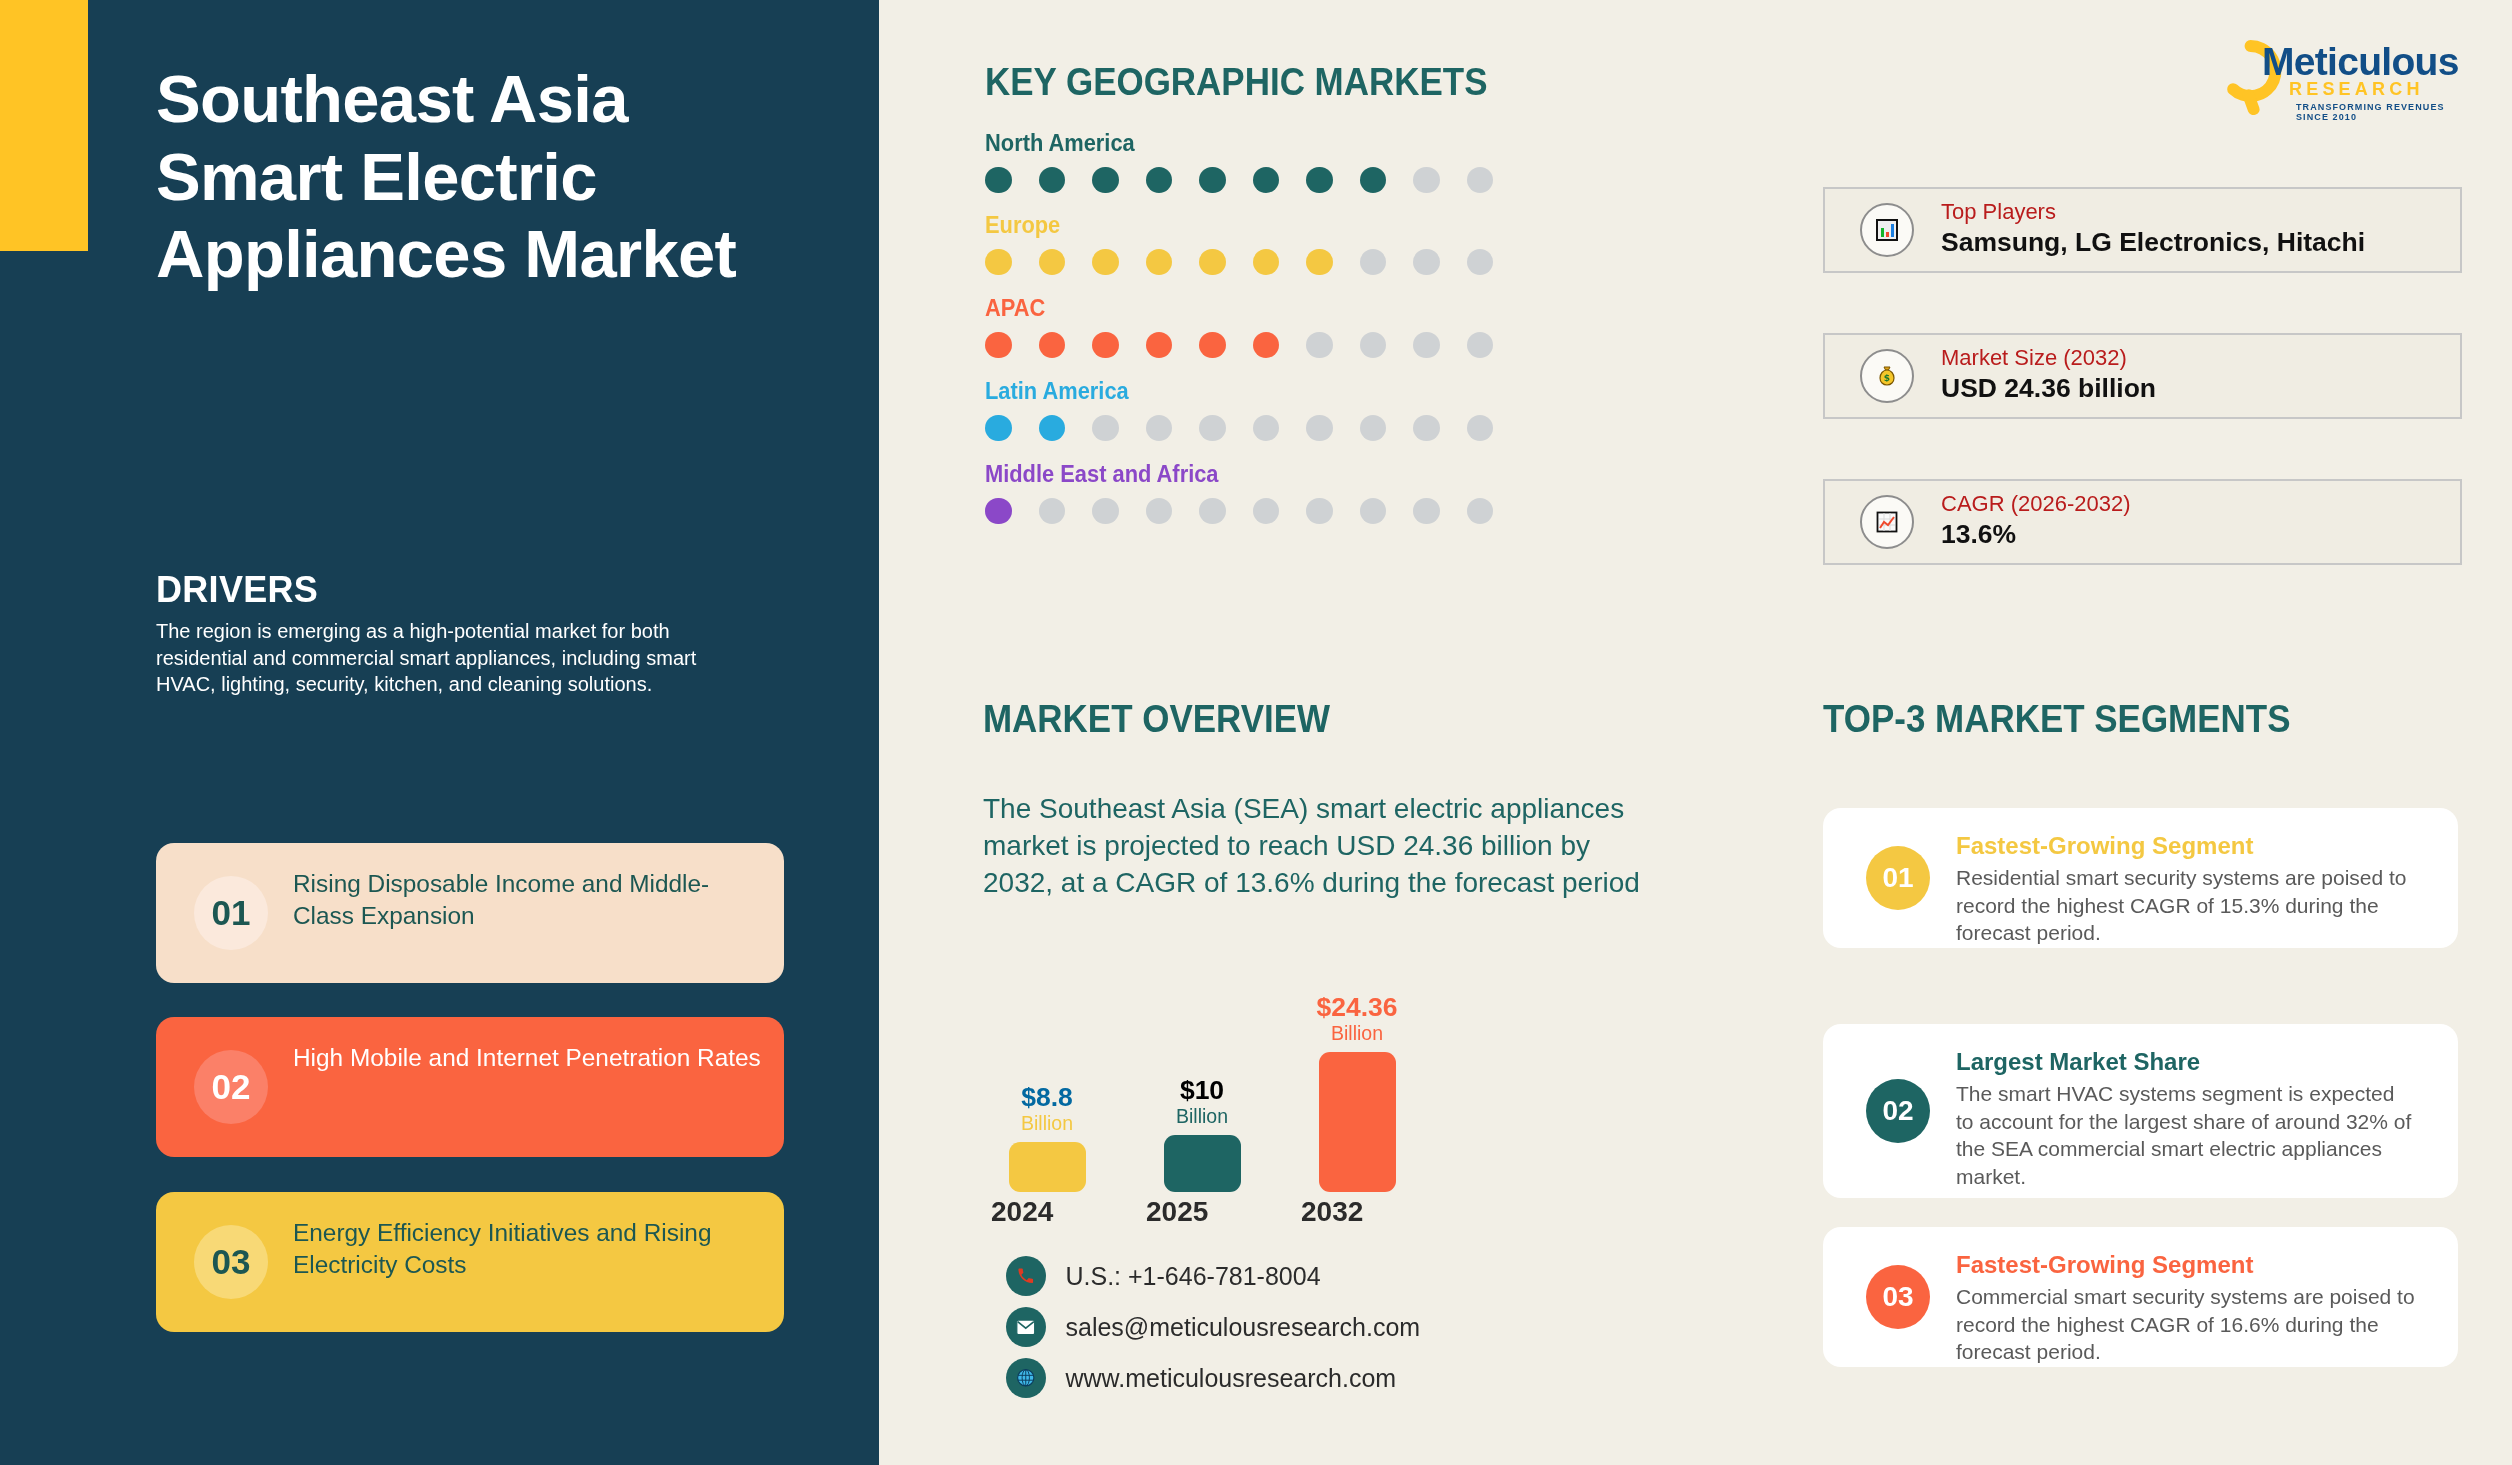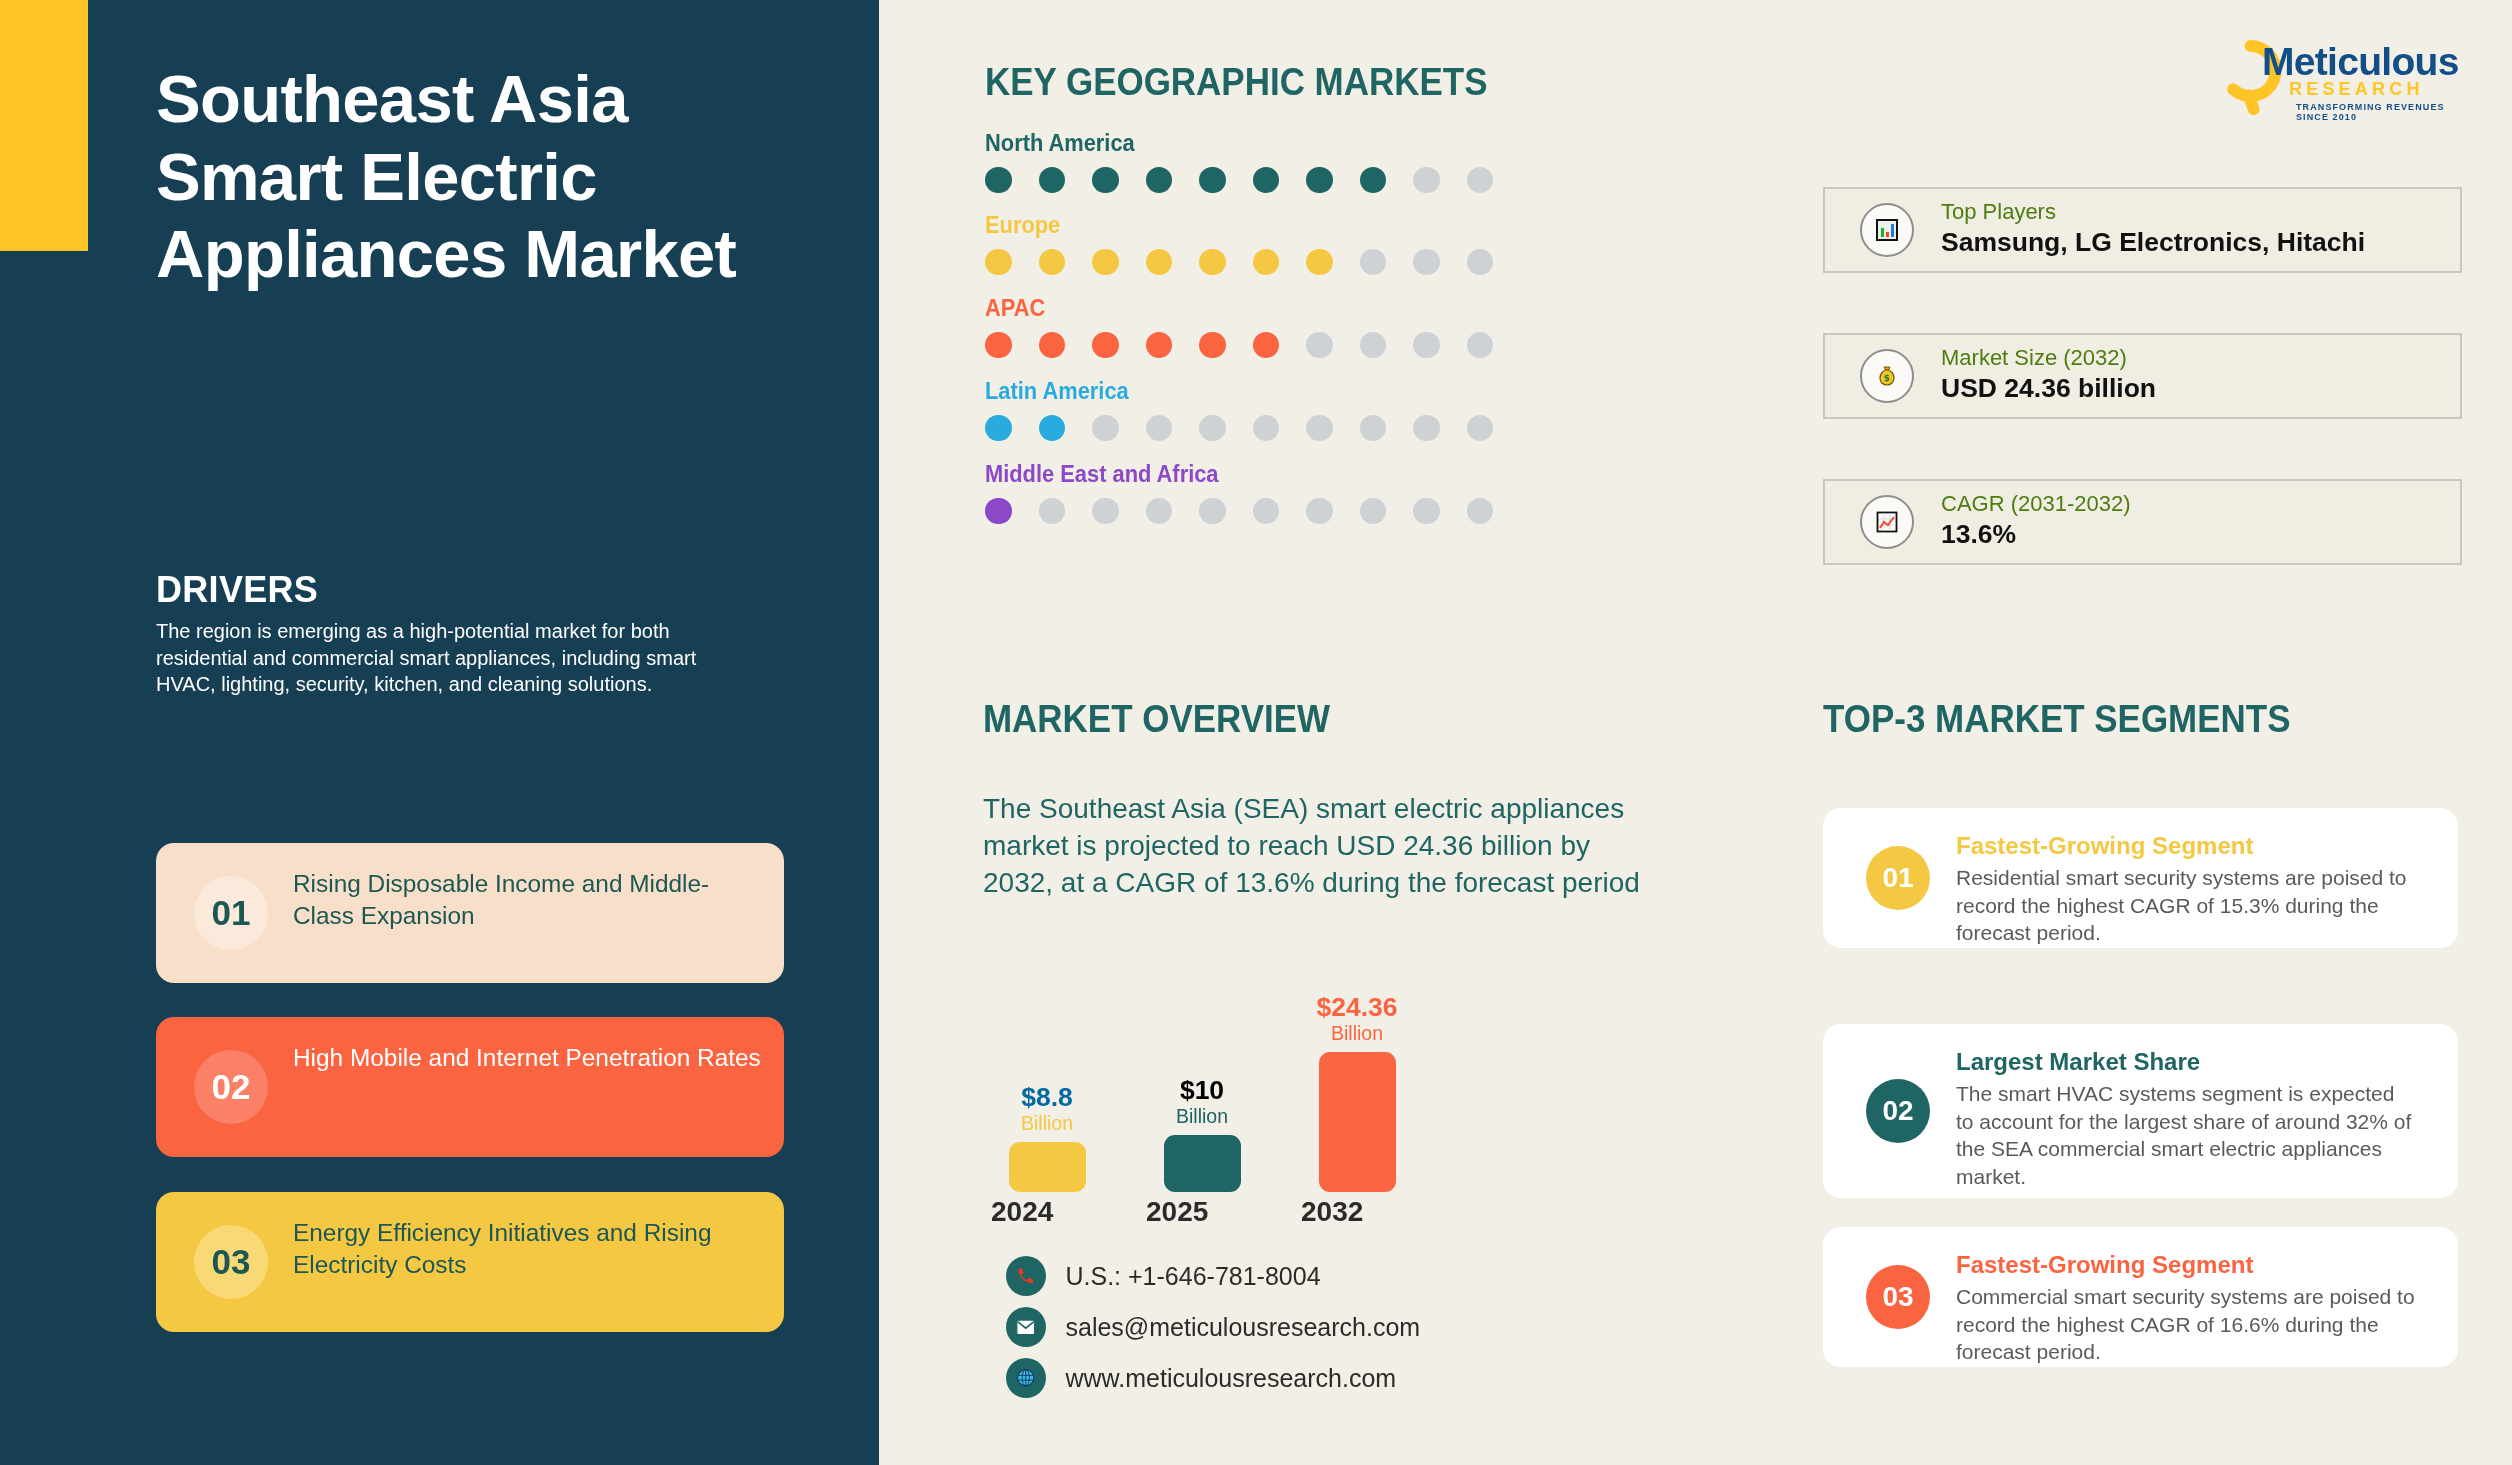--- a/index.html
+++ b/index.html
@@ -106,21 +106,21 @@
   .info-card{
     position:absolute;left:1823px;width:635px;height:82px;
     border:2.1px solid #C7C7C7;background:#F0EDE3;
     display:flex;align-items:center;
   }
   .info-icon-circle{
     position:absolute;left:35px;width:50px;height:50px;border-radius:50%;
     background:#FBFAF6;border:2.8px solid #8D8D8D;
     display:flex;align-items:center;justify-content:center;font-size:25px;
   }
-  .info-lbl{position:absolute;left:116px;top:9.8px;font-size:22px;color:#4d7c0f;}
+  .info-lbl{position:absolute;left:116px;top:9.8px;font-size:22px;color:#b91c1c;}
   .info-val{position:absolute;left:116px;top:38px;font-size:26.5px;font-weight:bold;color:#111111;white-space:nowrap;}
 
   
   .seg-card{
     position:absolute;left:1823px;width:635px;border-radius:18px;
     background:#FFFFFF;
   }
   .seg-num{
     position:absolute;left:43px;width:64px;height:64px;border-radius:50%;
     display:flex;align-items:center;justify-content:center;
@@ -326,21 +326,21 @@
       <div class="info-val">USD 24.36 billion</div>
     </div>
     <div class="info-card" style="top: 479px;">
       <div class="info-icon-circle">
         <svg width="24" height="24" viewBox="0 0 24 24">
           <rect x="2.5" y="2.5" width="19" height="19" fill="#FAFAFA" stroke="#111" stroke-width="1.8"></rect>
           <path d="M4 9h16M4 15h16M9 3v18M15 3v18" stroke="#DADADA" stroke-width="1"></path>
           <path d="M5 18l4-6 4 3 6-8" fill="none" stroke="#F04A2E" stroke-width="2"></path>
         </svg>
       </div>
-      <div class="info-lbl">CAGR (2031-2032)</div>
+      <div class="info-lbl">CAGR (2026-2032)</div>
       <div class="info-val">13.6%</div>
     </div>
   </div>
 
 <div class="sec-heading" id="t3-heading">TOP-3 MARKET SEGMENTS</div>
 <div id="segment-host">
     <div class="seg-card" style="top: 808px; height: 140px;">
       <div class="seg-num" style="background: rgb(244, 200, 66); top: 38px;">01</div>
       <div class="seg-title" style="color: rgb(244, 200, 66); top: 24px;">Fastest-Growing Segment</div>
       <div class="seg-body" style="top: 56px;">Residential smart security systems are poised to record the highest CAGR of 15.3% during the forecast period.</div>

